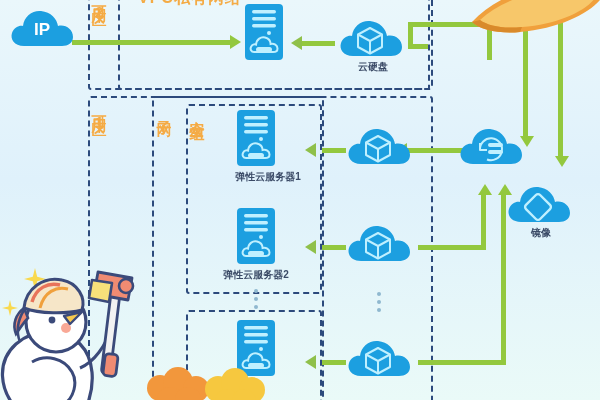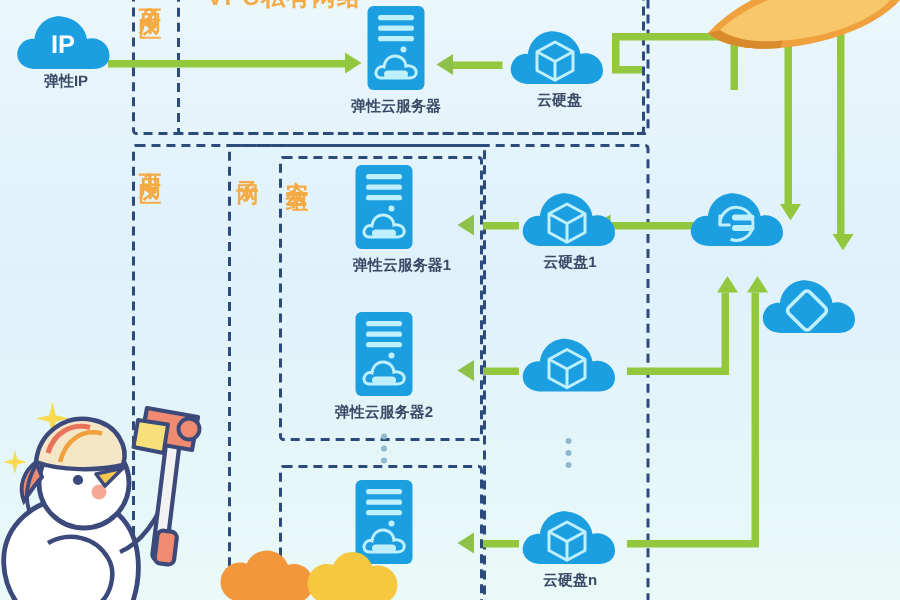--- a/index.html
+++ b/index.html
@@ -150,35 +150,33 @@
 
   <div class="gline v" style="left:487px;top:22px;height:38px;"></div>
 
   <div class="abs" style="left:8px;top:6px;">
     <svg width="72" height="46" viewBox="0 0 72 46">
       <path d="M16 40 C6 40 2 33 4 27 C6 21 12 19 15 20 C16 10 25 4 33 5 C43 6 49 13 50 20
                C57 18 65 23 65 31 C65 37 60 40 54 40 Z" fill="#1c9fe0"></path>
       <text x="34" y="29" text-anchor="middle" font-family="Liberation Sans, sans-serif" font-size="17" font-weight="bold" fill="#ffffff">IP</text>
     </svg>
   </div>
-  <div class="nlabel" style="left:6px;top:47px;width:76px;">弹性IP</div>
 
   <div class="abs" style="left:243px;top:4px;">
     <svg width="42" height="58" viewBox="0 0 42 58">
       <rect x="2" y="0" width="38" height="56" rx="4" fill="#1c9fe0"></rect>
       <rect x="9" y="6" width="24" height="3.5" rx="1.7" fill="#bff0ff"></rect>
       <rect x="9" y="13" width="24" height="3.5" rx="1.7" fill="#bff0ff"></rect>
       <rect x="9" y="20" width="24" height="3.5" rx="1.7" fill="#bff0ff"></rect>
       <circle cx="26" cy="29" r="2" fill="#bff0ff"></circle>
       <path d="M11 48 C8 48 7 45 8 43 C9 40.5 11.5 40 13 40.6 C13.6 35 18 32.5 22 33.5
                C25.5 34.3 27.5 37 27.6 40 C31 39.2 34.5 41.2 34.5 44.4 C34.5 46.8 32.5 48 30 48 Z" fill="none" stroke="#bff0ff" stroke-width="2"></path>
       <rect x="13" y="43" width="16" height="5" rx="2.5" fill="#bff0ff"></rect>
     </svg>
   </div>
-  <div class="nlabel" style="left:222px;top:64px;width:84px;">弹性云服务器</div>
 
   <div class="abs" style="left:235px;top:110px;">
     <svg width="42" height="58" viewBox="0 0 42 58">
       <rect x="2" y="0" width="38" height="56" rx="4" fill="#1c9fe0"></rect>
       <rect x="9" y="6" width="24" height="3.5" rx="1.7" fill="#bff0ff"></rect>
       <rect x="9" y="13" width="24" height="3.5" rx="1.7" fill="#bff0ff"></rect>
       <rect x="9" y="20" width="24" height="3.5" rx="1.7" fill="#bff0ff"></rect>
       <circle cx="26" cy="29" r="2" fill="#bff0ff"></circle>
       <path d="M11 48 C8 48 7 45 8 43 C9 40.5 11.5 40 13 40.6 C13.6 35 18 32.5 22 33.5
                C25.5 34.3 27.5 37 27.6 40 C31 39.2 34.5 41.2 34.5 44.4 C34.5 46.8 32.5 48 30 48 Z" fill="none" stroke="#bff0ff" stroke-width="2"></path>
@@ -237,21 +235,20 @@
     <svg width="72" height="48" viewBox="0 0 72 48">
       <path d="M16 42 C6 42 2 35 4 29 C6 23 12 21 15 22 C16 12 25 6 33 7 C43 8 49 15 50 22
                C57 20 65 25 65 33 C65 39 60 42 54 42 Z" fill="#1c9fe0"></path>
       <g fill="none" stroke="#bff0ff" stroke-width="2" stroke-linejoin="round">
         <path d="M33 14 L45 20.5 L45 33 L33 39.5 L21 33 L21 20.5 Z"></path>
         <path d="M21 20.5 L33 27 L45 20.5"></path>
         <path d="M33 27 L33 39.5"></path>
       </g>
     </svg>
   </div>
-  <div class="nlabel" style="left:345px;top:168px;width:70px;">云硬盘1</div>
 
   <div class="abs" style="left:345px;top:219px;">
     <svg width="72" height="48" viewBox="0 0 72 48">
       <path d="M16 42 C6 42 2 35 4 29 C6 23 12 21 15 22 C16 12 25 6 33 7 C43 8 49 15 50 22
                C57 20 65 25 65 33 C65 39 60 42 54 42 Z" fill="#1c9fe0"></path>
       <g fill="none" stroke="#bff0ff" stroke-width="2" stroke-linejoin="round">
         <path d="M33 14 L45 20.5 L45 33 L33 39.5 L21 33 L21 20.5 Z"></path>
         <path d="M21 20.5 L33 27 L45 20.5"></path>
         <path d="M33 27 L33 39.5"></path>
       </g>
@@ -268,21 +265,20 @@
     <svg width="72" height="48" viewBox="0 0 72 48">
       <path d="M16 42 C6 42 2 35 4 29 C6 23 12 21 15 22 C16 12 25 6 33 7 C43 8 49 15 50 22
                C57 20 65 25 65 33 C65 39 60 42 54 42 Z" fill="#1c9fe0"></path>
       <g fill="none" stroke="#bff0ff" stroke-width="2" stroke-linejoin="round">
         <path d="M33 14 L45 20.5 L45 33 L33 39.5 L21 33 L21 20.5 Z"></path>
         <path d="M21 20.5 L33 27 L45 20.5"></path>
         <path d="M33 27 L33 39.5"></path>
       </g>
     </svg>
   </div>
-  <div class="nlabel" style="left:345px;top:380px;width:70px;">云硬盘n</div>
 
   <div class="abs" style="left:457px;top:122px;">
     <svg width="72" height="48" viewBox="0 0 72 48">
       <path d="M16 42 C6 42 2 35 4 29 C6 23 12 21 15 22 C16 12 25 6 33 7 C43 8 49 15 50 22
                C57 20 65 25 65 33 C65 39 60 42 54 42 Z" fill="#1c9fe0"></path>
       <g fill="none" stroke="#bff0ff" stroke-width="2">
         <path d="M23 28 A11 11 0 1 1 30 37.5"></path>
         <path d="M23 21 L23 28 L30 28" stroke-linejoin="round"></path>
       </g>
       <g fill="#bff0ff">
@@ -292,20 +288,21 @@
     </svg>
   </div>
 
   <div class="abs" style="left:505px;top:180px;">
     <svg width="72" height="48" viewBox="0 0 72 48">
       <path d="M16 42 C6 42 2 35 4 29 C6 23 12 21 15 22 C16 12 25 6 33 7 C43 8 49 15 50 22
                C57 20 65 25 65 33 C65 39 60 42 54 42 Z" fill="#1c9fe0"></path>
       <rect x="23" y="17" width="20" height="20" rx="3" transform="rotate(45 33 27)" fill="none" stroke="#bff0ff" stroke-width="2.4"></rect>
     </svg>
   </div>
+  <div class="nlabel" style="left:506px;top:226px;width:70px;">镜像</div>
 
   <div class="abs" style="left:470px;top:-22px;">
     <svg width="140" height="62" viewBox="0 0 140 62">
       <path d="M2 44 C28 16 72 2 124 2 C132 2 138 6 136 12 C130 30 96 50 50 54 C30 56 10 52 2 44 Z" fill="#f0a03c"></path>
       <path d="M10 42 C34 20 74 8 120 8 C126 8 130 11 128 15 C122 30 92 46 52 49 C34 51 18 48 10 42 Z" fill="#f7c76a"></path>
       <path d="M52 49 C34 51 18 48 10 42 L2 44 C10 52 30 56 50 54 Z" fill="#d98a2b"></path>
     </svg>
   </div>
 
   <div class="abs" style="left:24px;top:268px;">

